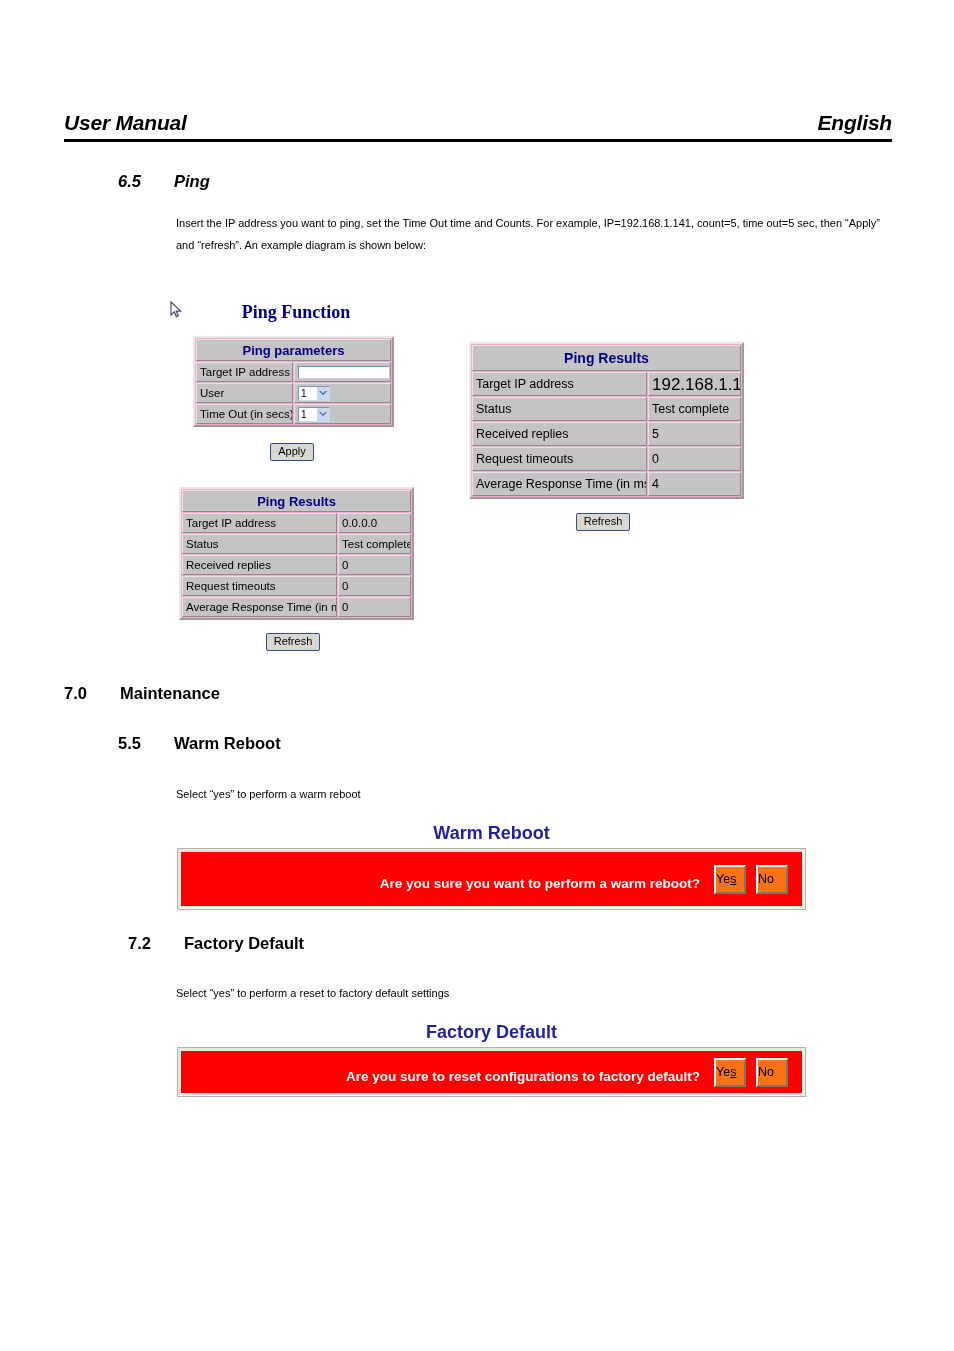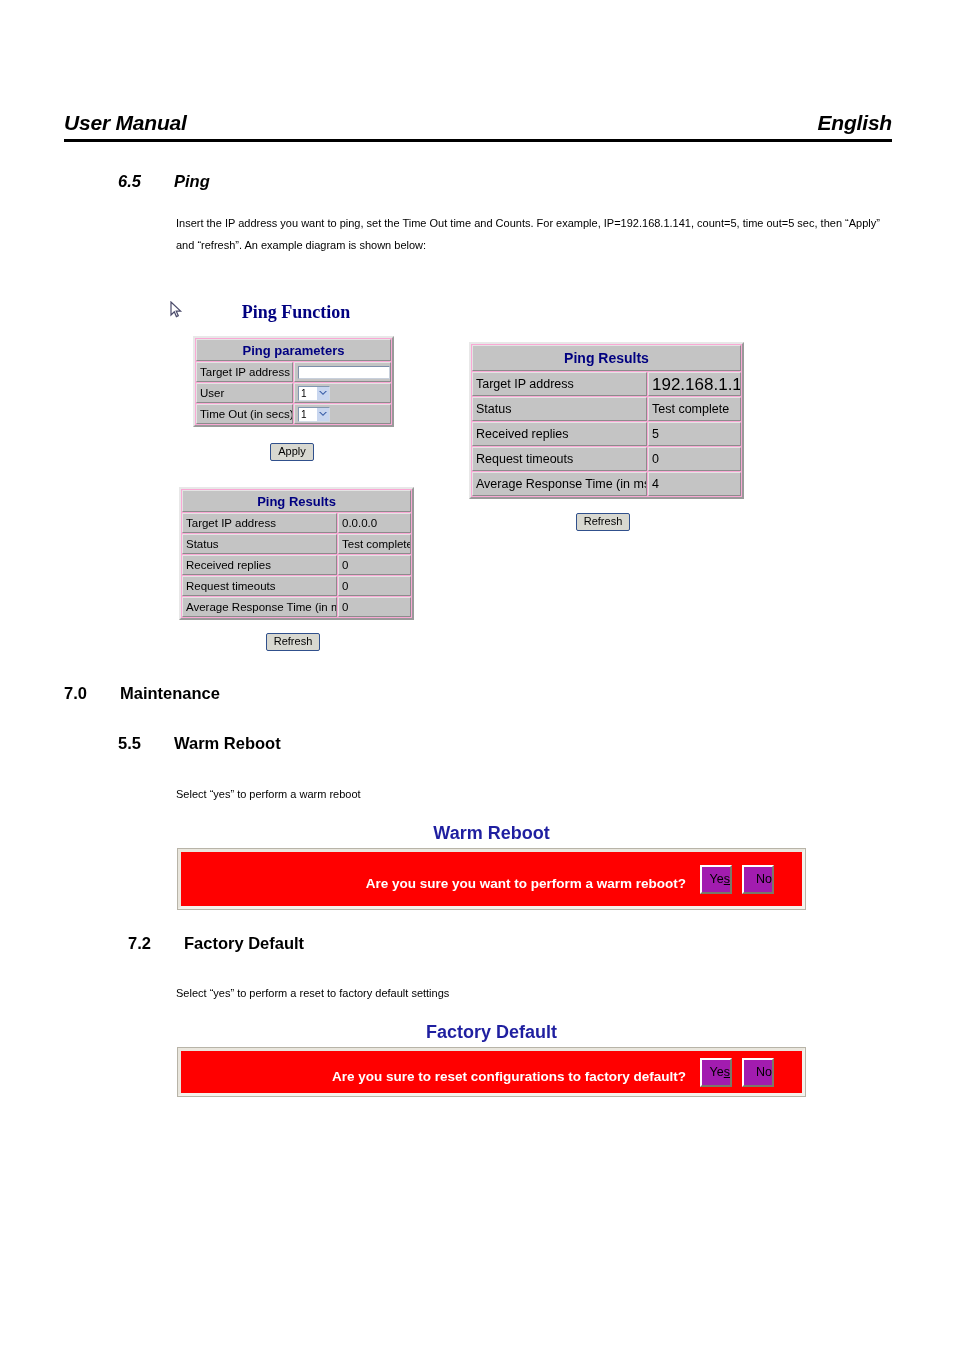--- a/index.html
+++ b/index.html
@@ -190,43 +190,43 @@
     box-sizing: border-box;
     display: flex;
     align-items: center;
     justify-content: center;
   }
   .alert-inner {
     display: flex;
     align-items: center;
     justify-content: flex-end;
     width: 100%;
-    padding-right: 28px;
+    padding-right: 14px;
     box-sizing: border-box;
   }
   .alert-msg {
     color: #ffffff;
     font-weight: bold;
     font-size: 13.5px;
     line-height: 16px;
     white-space: nowrap;
     margin-right: 4px;
     position: relative;
     top: 5px;
   }
   .alert-btn {
-    background: #a21caf;
+    background: #f97316;
     border: 2px solid;
     border-color: #ffffff #7b7868 #7b7868 #ffffff;
     box-sizing: border-box;
     width: 32px;
     height: 29px;
     display: flex;
     align-items: center;
-    justify-content: flex-end;
+    justify-content: flex-start;
     font-size: 12.5px;
     line-height: 14px;
     color: #000000;
     margin-left: 10px;
   }
   .alert-btn u { text-decoration: underline; }
 </style>
 </head>
 <body>
 

